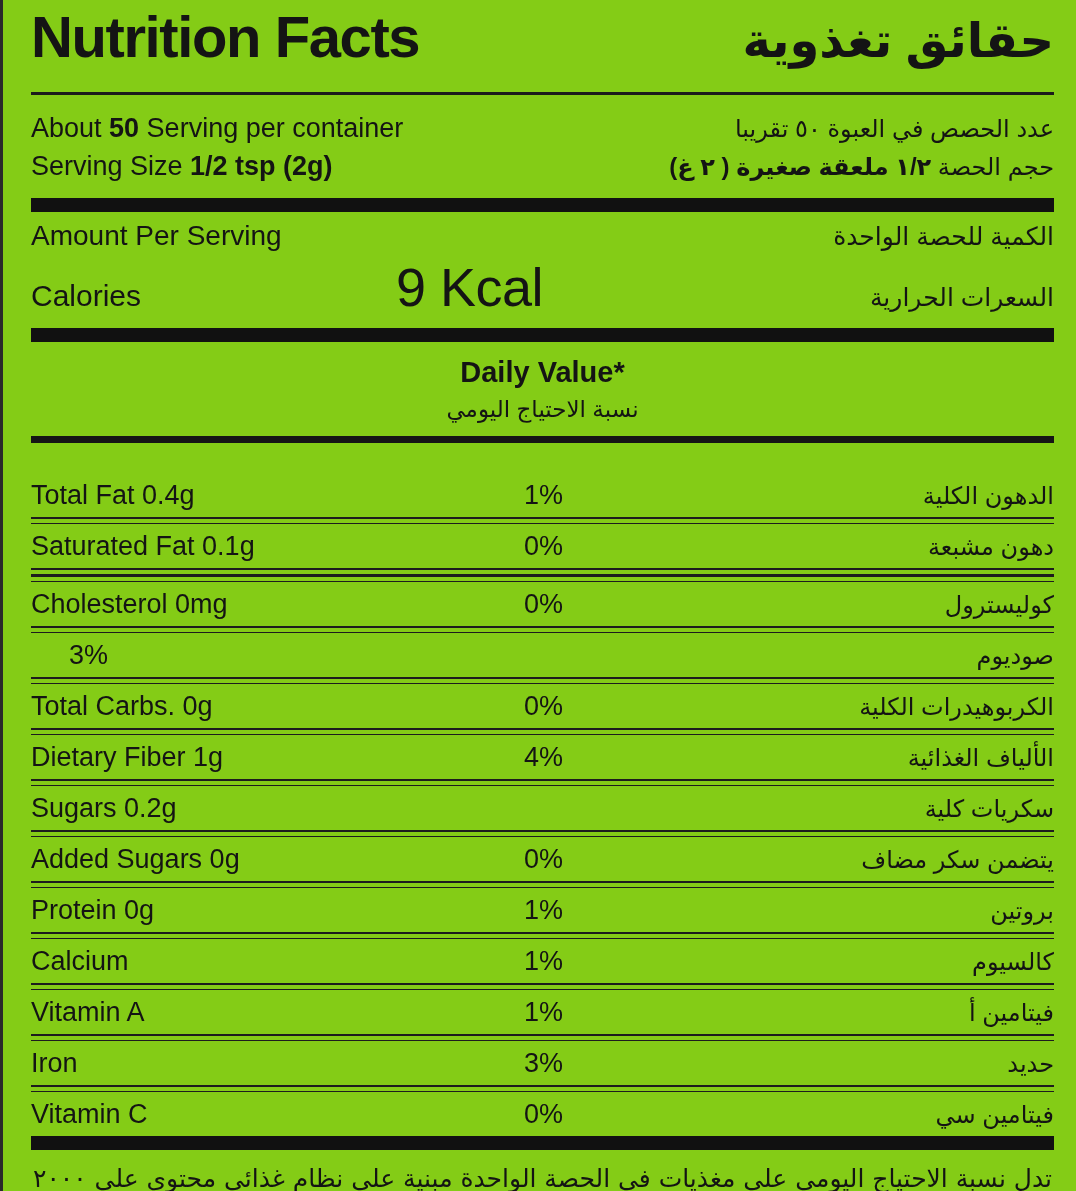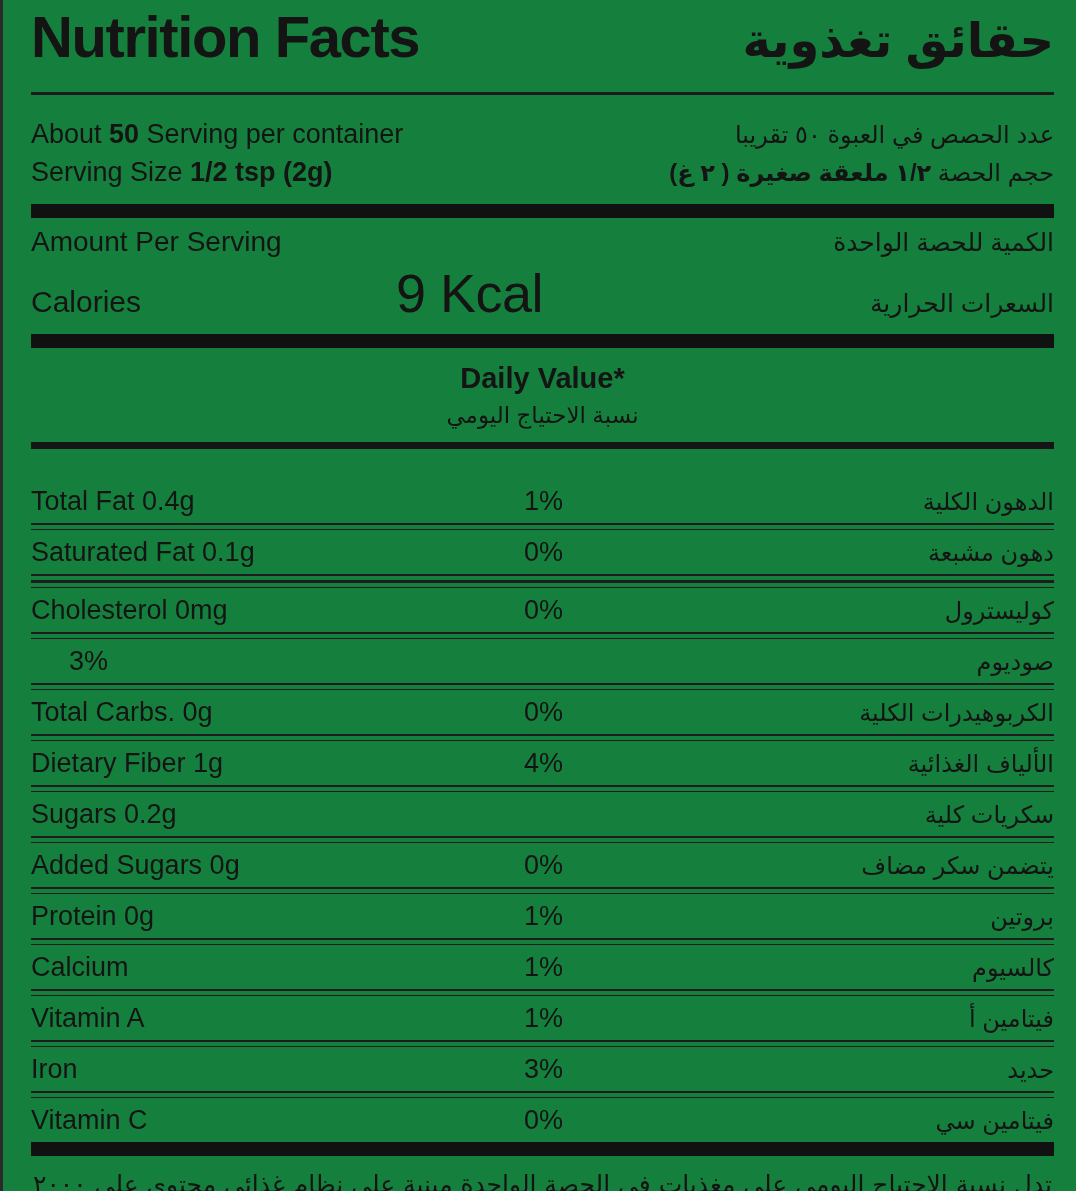--- a/index.html
+++ b/index.html
@@ -12,21 +12,21 @@
     font-family: "Liberation Sans", "DejaVu Sans", sans-serif;
     color: #141414;
     -webkit-font-smoothing: antialiased;
   }
 
   .label {
     position: relative;
     width: 1076px;
     height: 1191px;
     box-sizing: border-box;
-    background: #15803d;
+    background: #84cc16;
     border-left: 3px solid #2a2a2a;
     overflow: hidden;
   }
 
   .inner {
     box-sizing: border-box;
     padding: 0 22px 0 28px;
   }
 
   
@@ -69,21 +69,21 @@
   }
   .rule-row-double {
     height: 4px;
     border-top: 2px solid #1d1d1d;
     border-bottom: 1px solid #1d1d1d;
     background: transparent;
   }
 
   
   .serving {
-    padding: 20px 0 12px 0;
+    padding: 14px 0 12px 0;
   }
   .serving-line {
     display: flex;
     justify-content: space-between;
     align-items: baseline;
     font-size: 27px;
     line-height: 1.42;
     white-space: nowrap;
   }
   .serving-line .en { font-weight: 400; }

